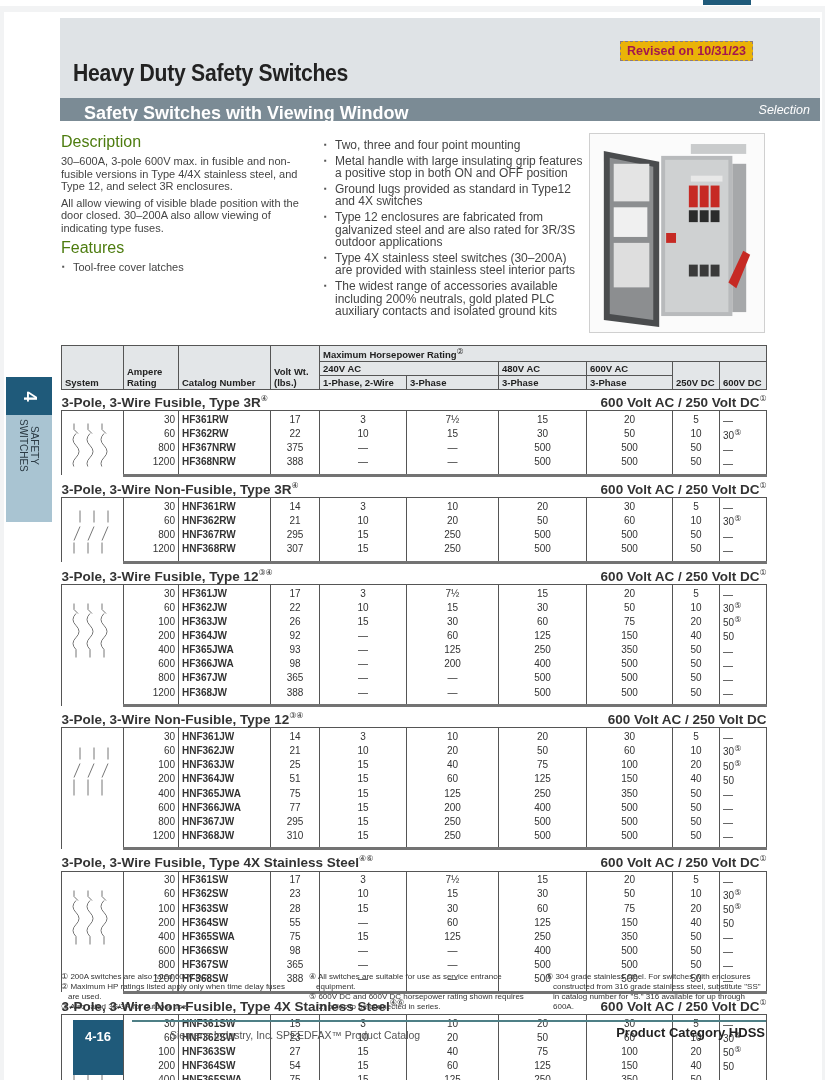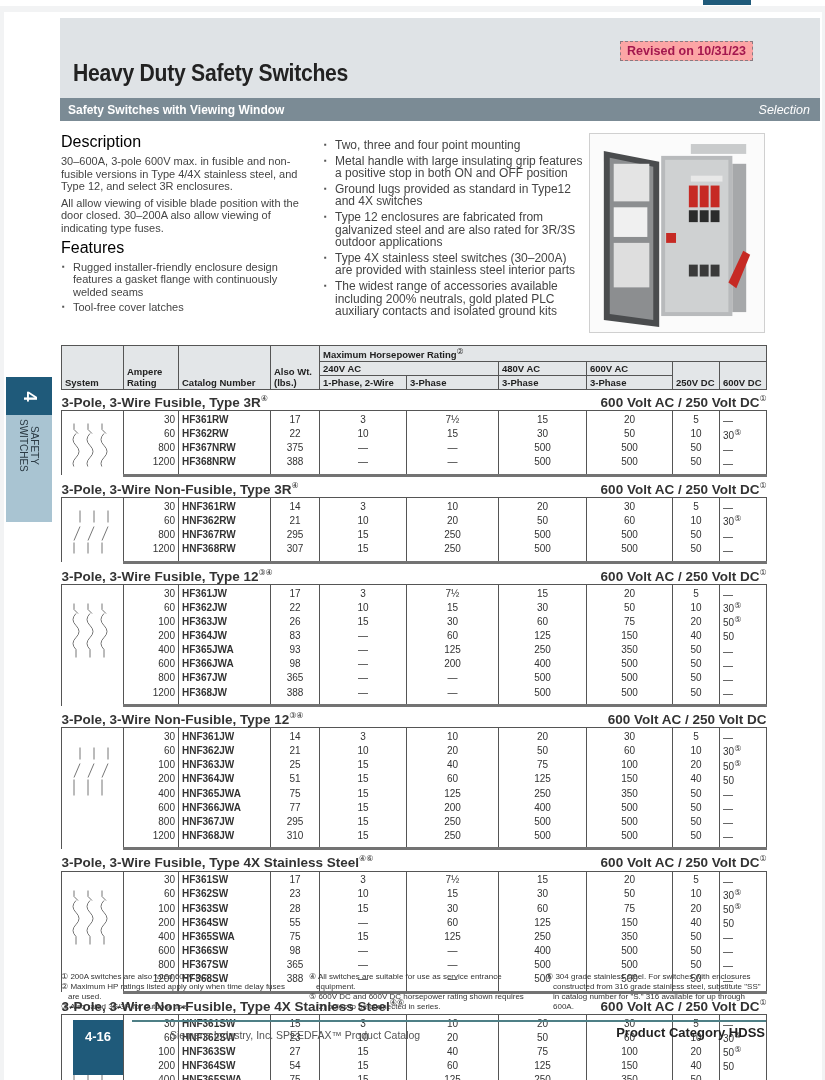--- a/index.html
+++ b/index.html
@@ -5,28 +5,28 @@
   * { box-sizing: border-box; margin: 0; padding: 0; }
   html, body { width: 825px; height: 1080px; background: #f2f3f4; overflow: hidden; }
   body { font-family: "Liberation Sans", sans-serif; color: #1a1a1a; position: relative; }
 
   .top-strip { position: absolute; left: 0; top: 0; width: 825px; height: 6px; background: #fff; }
   .top-tab { position: absolute; left: 703px; top: 0; width: 48px; height: 5px; background: #1f5a7a; }
 
   .page { position: absolute; left: 4px; top: 12px; width: 818px; height: 1068px; background: #fff; }
 
   .header-band { position: absolute; left: 60px; top: 18px; width: 760px; height: 80px; background: #dfe3e6; }
-  .revised-badge { position: absolute; left: 620px; top: 41px; width: 133px; height: 20px; border: 1px dashed #8a7a80; color: #a3174e; font-weight: bold; font-size: 12.5px; line-height: 18px; text-align: center; background: #fca5a5; }
+  .revised-badge { position: absolute; left: 620px; top: 41px; width: 133px; height: 20px; border: 1px dashed #8a7a80; color: #a3174e; font-weight: bold; font-size: 12.5px; line-height: 18px; text-align: center; background: #eab308; }
   .page-title { position: absolute; left: 73px; top: 60px; font-size: 23px; color: #222; letter-spacing: -0.3px; transform: scaleX(0.92); transform-origin: left; }
   .subheader { position: absolute; left: 60px; top: 98px; width: 760px; height: 23px; background: #7b8b95; color: #fff; }
-  .subheader .left { position: absolute; left: 8px; top: 5px; font-size: 12px; font-weight: bold; }
+  .subheader .left { position: absolute; left: 24px; top: 5px; font-size: 18px; font-weight: bold; }
   .subheader .right { position: absolute; right: 10px; top: 5px; font-size: 12.5px; font-style: italic; }
 
   .desc { position: absolute; left: 61px; top: 133px; width: 250px; font-size: 11px; color: #444; line-height: 12.6px; }
-  .desc h2 { font-weight: normal; font-size: 16px; color: #000000; margin-bottom: 4px; line-height: 18px; }
+  .desc h2 { font-weight: normal; font-size: 16px; color: #4d7c0f; margin-bottom: 4px; line-height: 18px; }
   .desc p { margin-bottom: 4px; }
   .desc ul { list-style: none; }
   .desc li, .features2 li { position: relative; padding-left: 12px; margin-bottom: 3px; }
   .desc li::before, .features2 li::before { content: "▪"; position: absolute; left: 1px; top: 0; font-size: 8px; color: #555; }
   .features2 { position: absolute; left: 323px; top: 139px; width: 260px; font-size: 12px; color: #444; line-height: 12.6px; list-style: none; }
 
   .photo { position: absolute; left: 589px; top: 133px; width: 176px; height: 200px; border: 1px solid #d0d0d0; background: #fafafa; }
   .photo svg { width: 100%; height: 100%; }
 
   .side-tab { position: absolute; left: 6px; top: 377px; width: 46px; height: 145px; background: #a9c4d2; }
@@ -84,21 +84,20 @@
     <div>SWITCHES</div>
   </div>
 </div>
 
 <div class="desc">
   <h2>Description</h2>
   <p>30–600A, 3-pole 600V max. in fusible and non-fusible versions in Type 4/4X stainless steel, and Type 12, and select 3R enclosures.</p>
   <p>All allow viewing of visible blade position with the door closed. 30–200A also allow viewing of indicating type fuses.</p>
   <h2>Features</h2>
   <ul>
-    <li>Rugged installer-friendly enclosure design features a gasket flange with continuously welded seams</li>
     <li>Tool-free cover latches</li>
   </ul>
 </div>
 
 <ul class="features2">
   <li>Two, three and four point mounting</li>
   <li>Metal handle with large insulating grip features a positive stop in both ON and OFF position</li>
   <li>Ground lugs provided as standard in Type12 and 4X switches</li>
   <li>Type 12 enclosures are fabricated from galvanized steel and are also rated for 3R/3S outdoor applications</li>
   <li>Type 4X stainless steel switches (30–200A) are provided with stainless steel interior parts</li>
@@ -143,21 +142,21 @@
       <col style="width:88px">
       <col style="width:86px">
     <col style="width:47px">
       <col style="width:47px">
   </colgroup>
   <thead>
     <tr>
       <th rowspan="3">System</th>
       <th rowspan="3">Ampere Rating</th>
       <th rowspan="3">Catalog Number</th>
-      <th rowspan="3">Also Wt. (lbs.)</th>
+      <th rowspan="3">Volt Wt. (lbs.)</th>
       <th colspan="6"><span>Maximum Horsepower Rating</span><sup class="fn">②</sup></th>
     </tr>
     <tr>
       <th colspan="2">240V AC</th>
       <th>480V AC</th>
       <th>600V AC</th>
       <th rowspan="2">250V DC</th>
       <th rowspan="2">600V DC</th>
     </tr>
     <tr>
@@ -321,21 +320,21 @@
         <td class="c">15</td>
         <td class="c">30</td>
         <td class="c">60</td>
         <td class="c">75</td>
         <td class="c">20</td>
         <td><span>50</span><sup class="fn">⑤</sup></td>
       </tr>
       <tr>
         <td class="r">200</td>
         <td class="cat">HF364JW</td>
-        <td class="c">83</td>
+        <td class="c">92</td>
         <td class="c">—</td>
         <td class="c">60</td>
         <td class="c">125</td>
         <td class="c">150</td>
         <td class="c">40</td>
         <td><span>50</span><sup class="fn"></sup></td>
       </tr>
       <tr>
         <td class="r">400</td>
         <td class="cat">HF365JWA</td>

